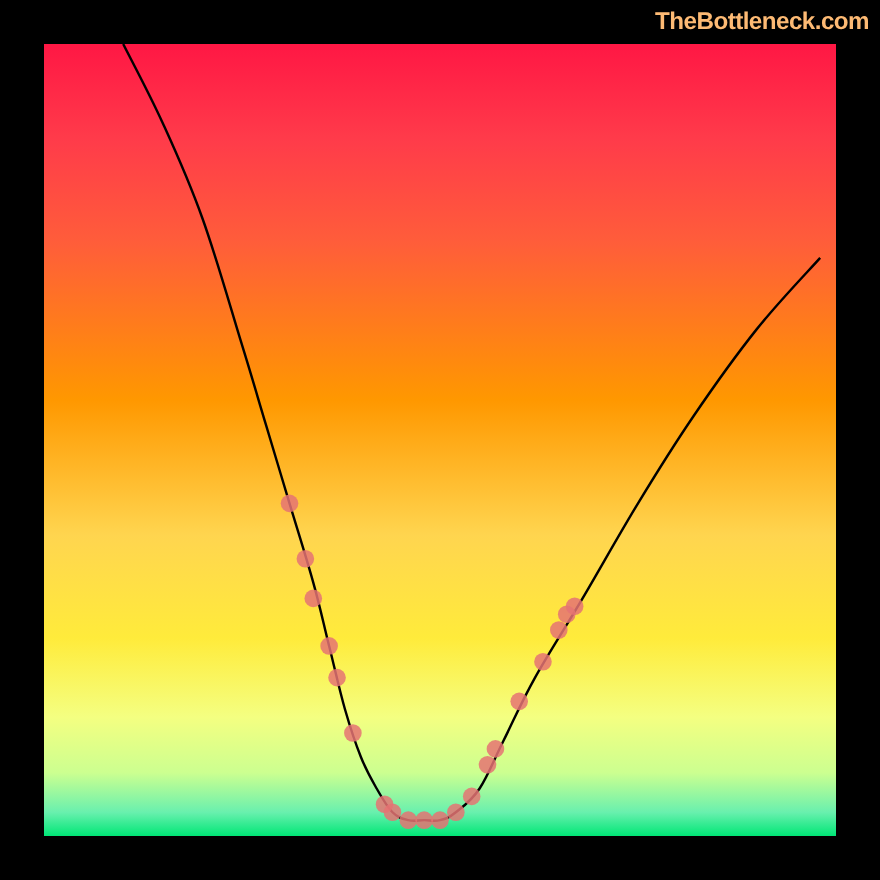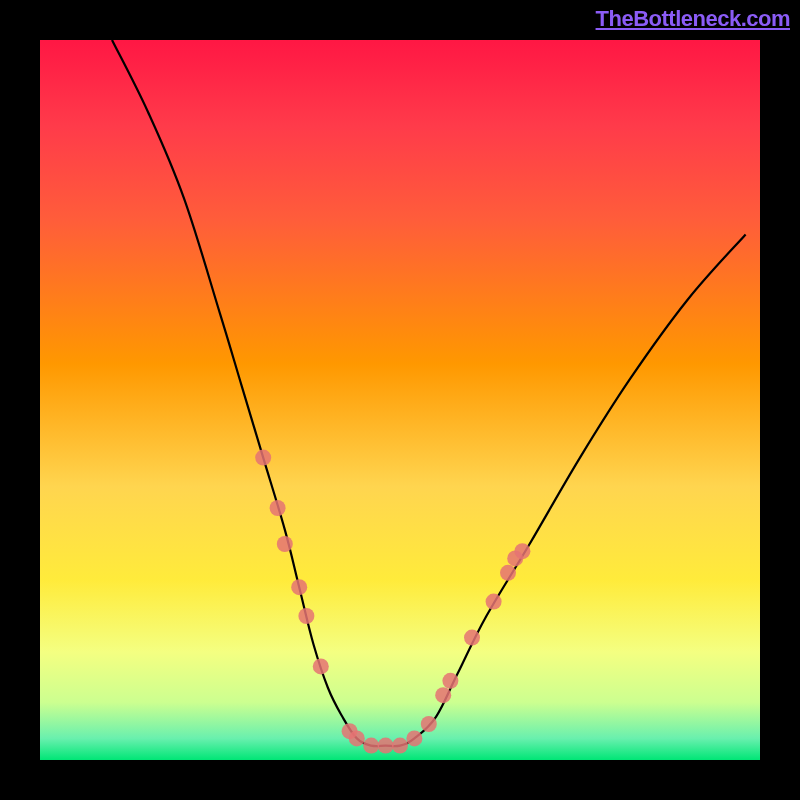--- a/index.html
+++ b/index.html
@@ -28,24 +28,23 @@
       #69f0ae 97%,
       #00e676 100%);
   }
   .watermark {
     position: absolute;
     top: 6px;
     right: 10px;
     font-family: Arial, Helvetica, sans-serif;
     font-size: 22px;
     font-weight: bold;
-    color: #8b5cf6;
+    color: #fdba74;
     letter-spacing: -0.5px;
     z-index: 10;
-    text-decoration: underline;
   }
   svg.curve {
     position: absolute;
     left: 0; top: 0;
     width: 720px;
     height: 720px;
     overflow: visible;
   }
   .curve-path {
     fill: none;

